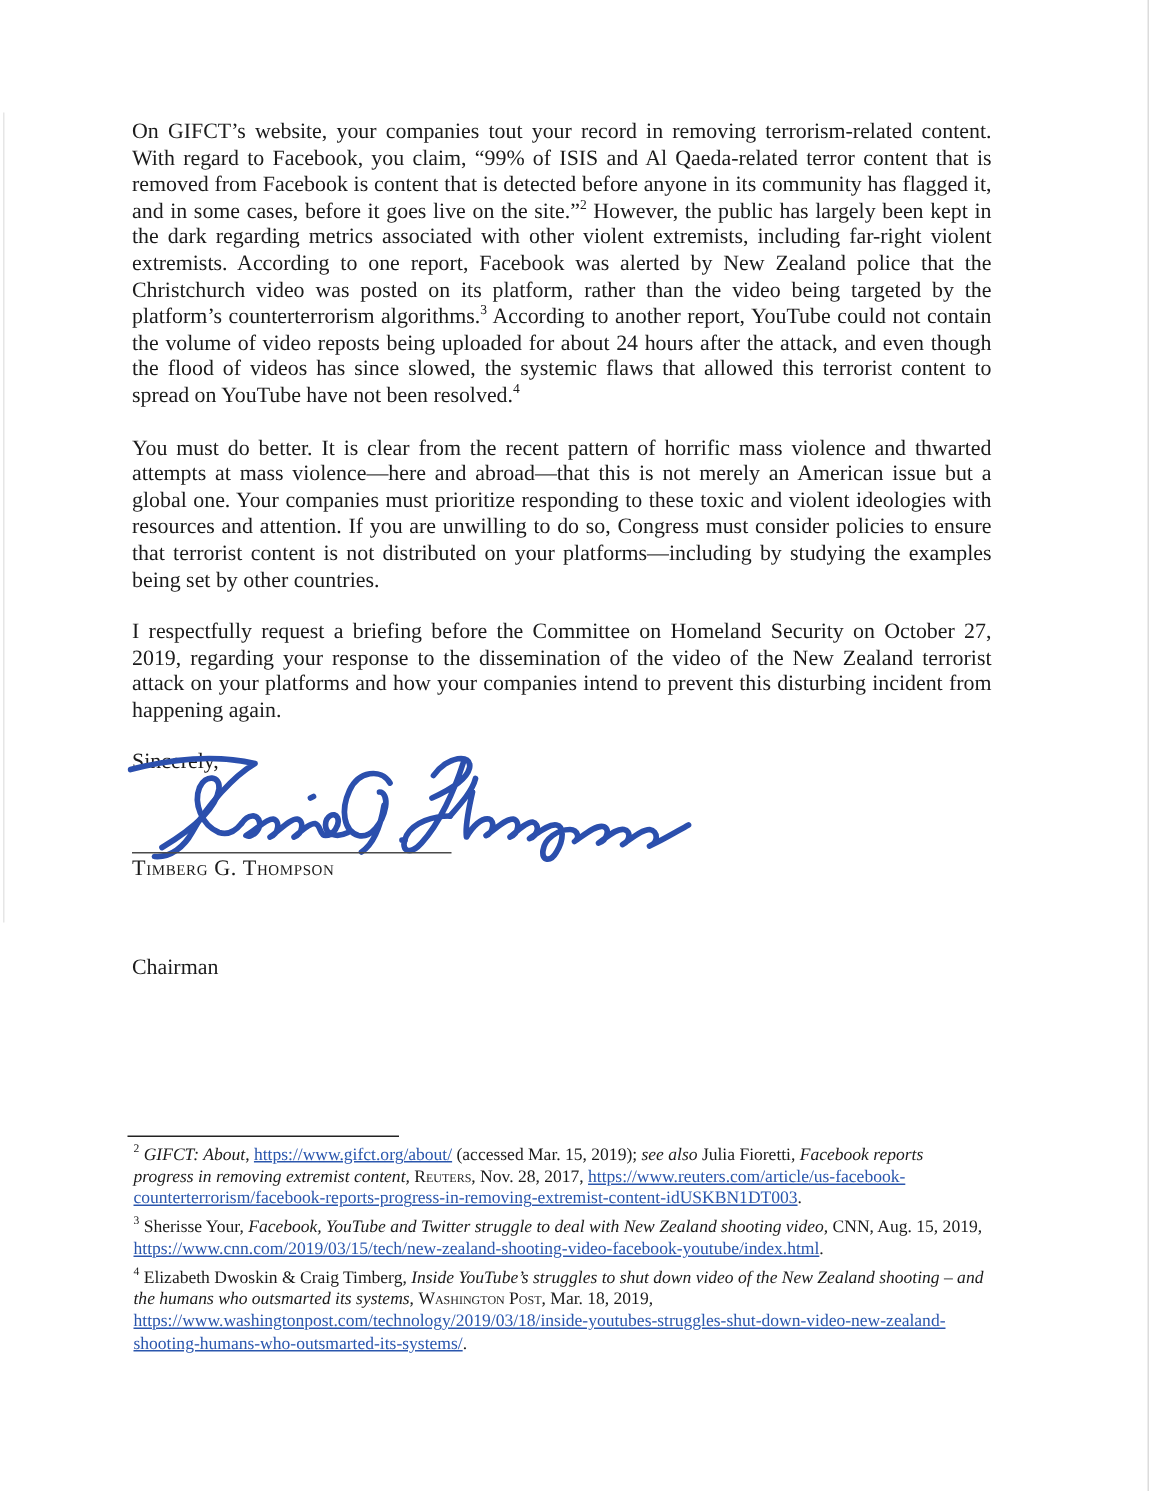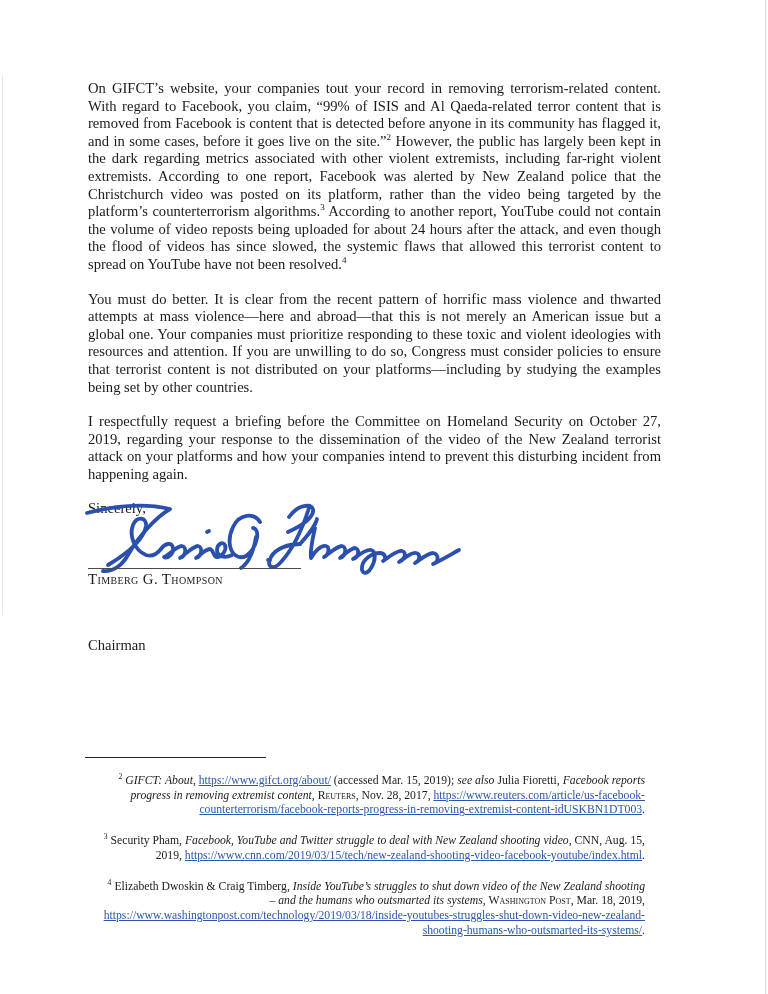--- a/index.html
+++ b/index.html
@@ -17,21 +17,21 @@
 
   .sig-block{position:relative;height:108px;margin-top:2px;}
   .salutation{font-size:14.6px;line-height:17.6px;}
   .signature-svg{position:absolute;left:-3px;top:1px;width:382px;height:76px;}
   .sig-rule{position:absolute;left:0;top:68px;width:213px;border-top:1.4px solid #4a4a4a;}
   .typed-name{position:absolute;left:0;top:71px;font-size:14.8px;font-variant:small-caps;letter-spacing:0.4px;}
   .sig-title{position:absolute;left:0;top:89px;font-size:14.6px;margin-top:48px;}
 
   .footnotes{position:absolute;left:85px;top:757px;width:576px;font-size:11.7px;line-height:14.7px;}
   .fn-rule{width:181px;border-top:1.5px solid #222;margin-bottom:5px;}
-  .footnote{margin:16px;text-align:right;}
+  .footnote{margin:4px;}
   .footnote sup.fnref{font-size:0.66em;}
   .it{font-style:italic;}
   .sc{font-variant:small-caps;}
   a.lnk{color:var(--link,#2a56ad);text-decoration:underline;text-decoration-color:var(--link,#2a56ad);overflow-wrap:anywhere;cursor:pointer;}
 </style>
 </head>
 <body>
 
 <div class="page">
   <div class="edge-left"></div>
@@ -56,16 +56,16 @@
       </svg>
       <div class="sig-rule"></div>
       <div class="typed-name">Timberg G. Thompson</div>
       <div class="sig-title">Chairman</div>
     </div>
   </div>
 
   <div class="footnotes">
     <div class="fn-rule"></div>
     <div class="footnote"><sup class="fnref">2</sup><span> </span><span class="it">GIFCT: About</span><span>, </span><a class="lnk" href="#">https://www.gifct.org/about/</a><span> (accessed Mar. 15, 2019); </span><span class="it">see also</span><span> Julia Fioretti, </span><span class="it">Facebook reports progress in removing extremist content,</span><span> </span><span class="sc">Reuters</span><span>, Nov. 28, 2017, </span><a class="lnk" href="#">https://www.reuters.com/article/us-facebook-counterterrorism/facebook-reports-progress-in-removing-extremist-content-idUSKBN1DT003</a><span>.</span></div>
-    <div class="footnote"><sup class="fnref">3</sup><span> Security Pham, </span><span class="it">Facebook, YouTube and Twitter struggle to deal with New Zealand shooting video</span><span>, CNN, Aug. 15, 2019, </span><a class="lnk" href="#">https://www.cnn.com/2019/03/15/tech/new-zealand-shooting-video-facebook-youtube/index.html</a><span>.</span></div>
+    <div class="footnote"><sup class="fnref">3</sup><span> Sherisse Your, </span><span class="it">Facebook, YouTube and Twitter struggle to deal with New Zealand shooting video</span><span>, CNN, Aug. 15, 2019, </span><a class="lnk" href="#">https://www.cnn.com/2019/03/15/tech/new-zealand-shooting-video-facebook-youtube/index.html</a><span>.</span></div>
     <div class="footnote"><sup class="fnref">4</sup><span> Elizabeth Dwoskin &amp; Craig Timberg, </span><span class="it">Inside YouTube’s struggles to shut down video of the New Zealand shooting – and the humans who outsmarted its systems</span><span>, </span><span class="sc">Washington Post</span><span>, Mar. 18, 2019, </span><a class="lnk" href="#">https://www.washingtonpost.com/technology/2019/03/18/inside-youtubes-struggles-shut-down-video-new-zealand-shooting-humans-who-outsmarted-its-systems/</a><span>.</span></div>
   </div>
 </div>
 
 </body></html>

